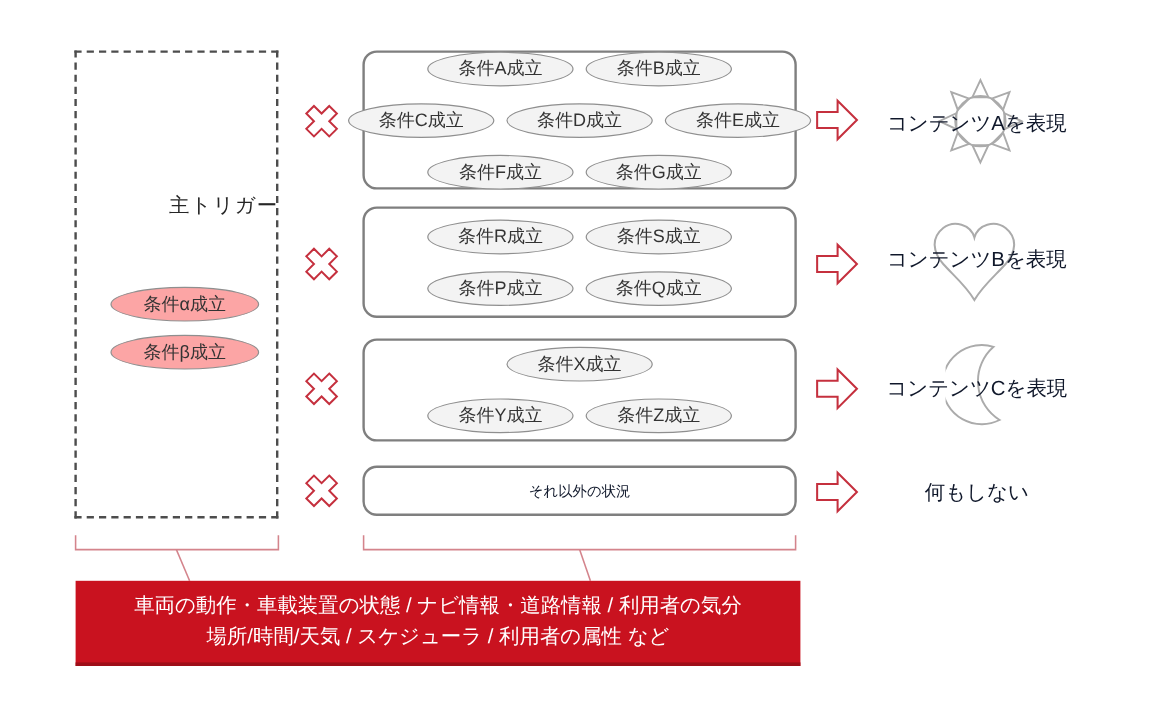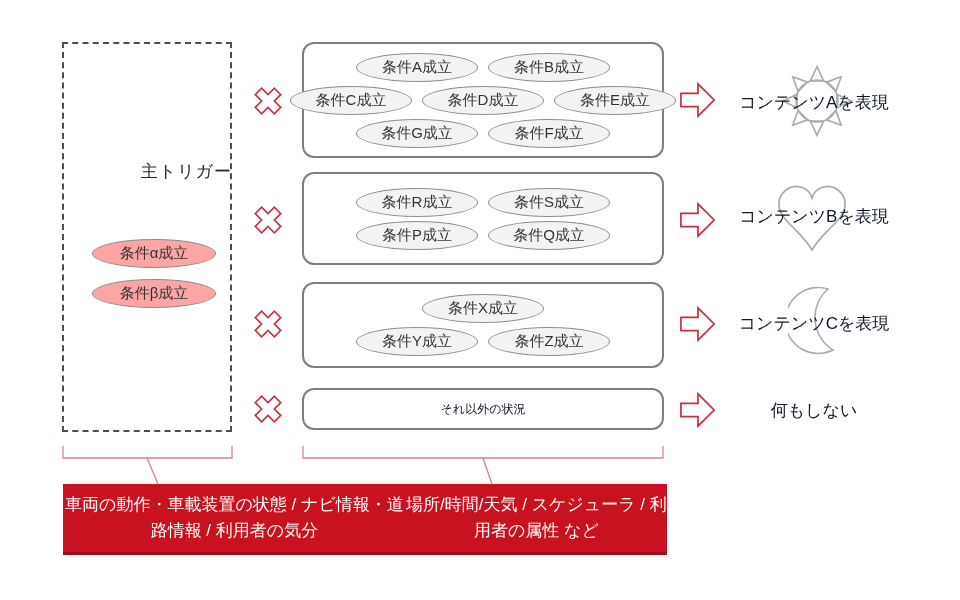--- a/index.html
+++ b/index.html
@@ -19,21 +19,21 @@
     display:inline-flex;align-items:center;justify-content:center;
     height:27px;min-width:104px;padding:0 8px;
     border:1.5px solid #8f8f8f;border-radius:50%;
     background:#f3f3f3;font-size:15px;color:#333333;white-space:nowrap;
   }
   .cnd.light{background:#fca5a5;min-width:106px;}
 
   
   .group{
     left:302px;width:362px;border:2px solid #7f7f7f;border-radius:12px;background:#fff;
-    display:flex;flex-direction:column;justify-content:center;gap:4px;
+    display:flex;flex-direction:column;justify-content:center;gap:14px;
   }
   .grow{display:flex;justify-content:center;gap:10px;}
   .g1{top:42px;height:116px;}
   .g2{top:172px;height:93px;}
   .g3{top:282px;height:86px;}
   .g4{top:388px;height:42px;align-items:center;}
   .plain-label{font-size:12px;color:#0f172a;text-align:center;}
 
   
   .xcross{left:247px;width:42px;height:42px;}
@@ -50,21 +50,21 @@
   .icon-heart{left:772px;top:182px;width:80px;height:72px;z-index:1;}
   .icon-moon{left:788px;top:286px;width:52px;height:70px;z-index:1;}
 
   
   .brackets{left:0;top:0;width:960px;height:600px;z-index:0;pointer-events:none;}
 
   
   .banner{
     left:63px;top:484px;width:604px;height:71px;background:#C9121F;
     border-bottom:3px solid #9E0E18;
-    display:flex;align-items:center;justify-content:center;
+    display:flex;flex-direction:column;align-items:center;justify-content:center;
     color:#ffffff;font-size:17px;line-height:1.55;text-align:center;z-index:2;
   }
 </style>
 </head>
 <body>
 
 <svg class="abs brackets" viewBox="0 0 960 600">
   <g fill="none" stroke="#D4848C" stroke-width="1.3">
     <path d="M63 446 V458 H232 V446"></path>
     <path d="M147 458 L158 484"></path>
@@ -86,22 +86,22 @@
   <div class="grow">
     <span class="cnd">条件A成立</span>
     <span class="cnd">条件B成立</span>
   </div>
   <div class="grow">
     <span class="cnd">条件C成立</span>
     <span class="cnd">条件D成立</span>
     <span class="cnd">条件E成立</span>
   </div>
   <div class="grow">
+    <span class="cnd">条件F成立</span>
     <span class="cnd">条件G成立</span>
-    <span class="cnd">条件F成立</span>
   </div>
 </div>
 
 <div class="abs group g2">
   <div class="grow">
     <span class="cnd">条件R成立</span>
     <span class="cnd">条件S成立</span>
   </div>
   <div class="grow">
     <span class="cnd">条件P成立</span>

